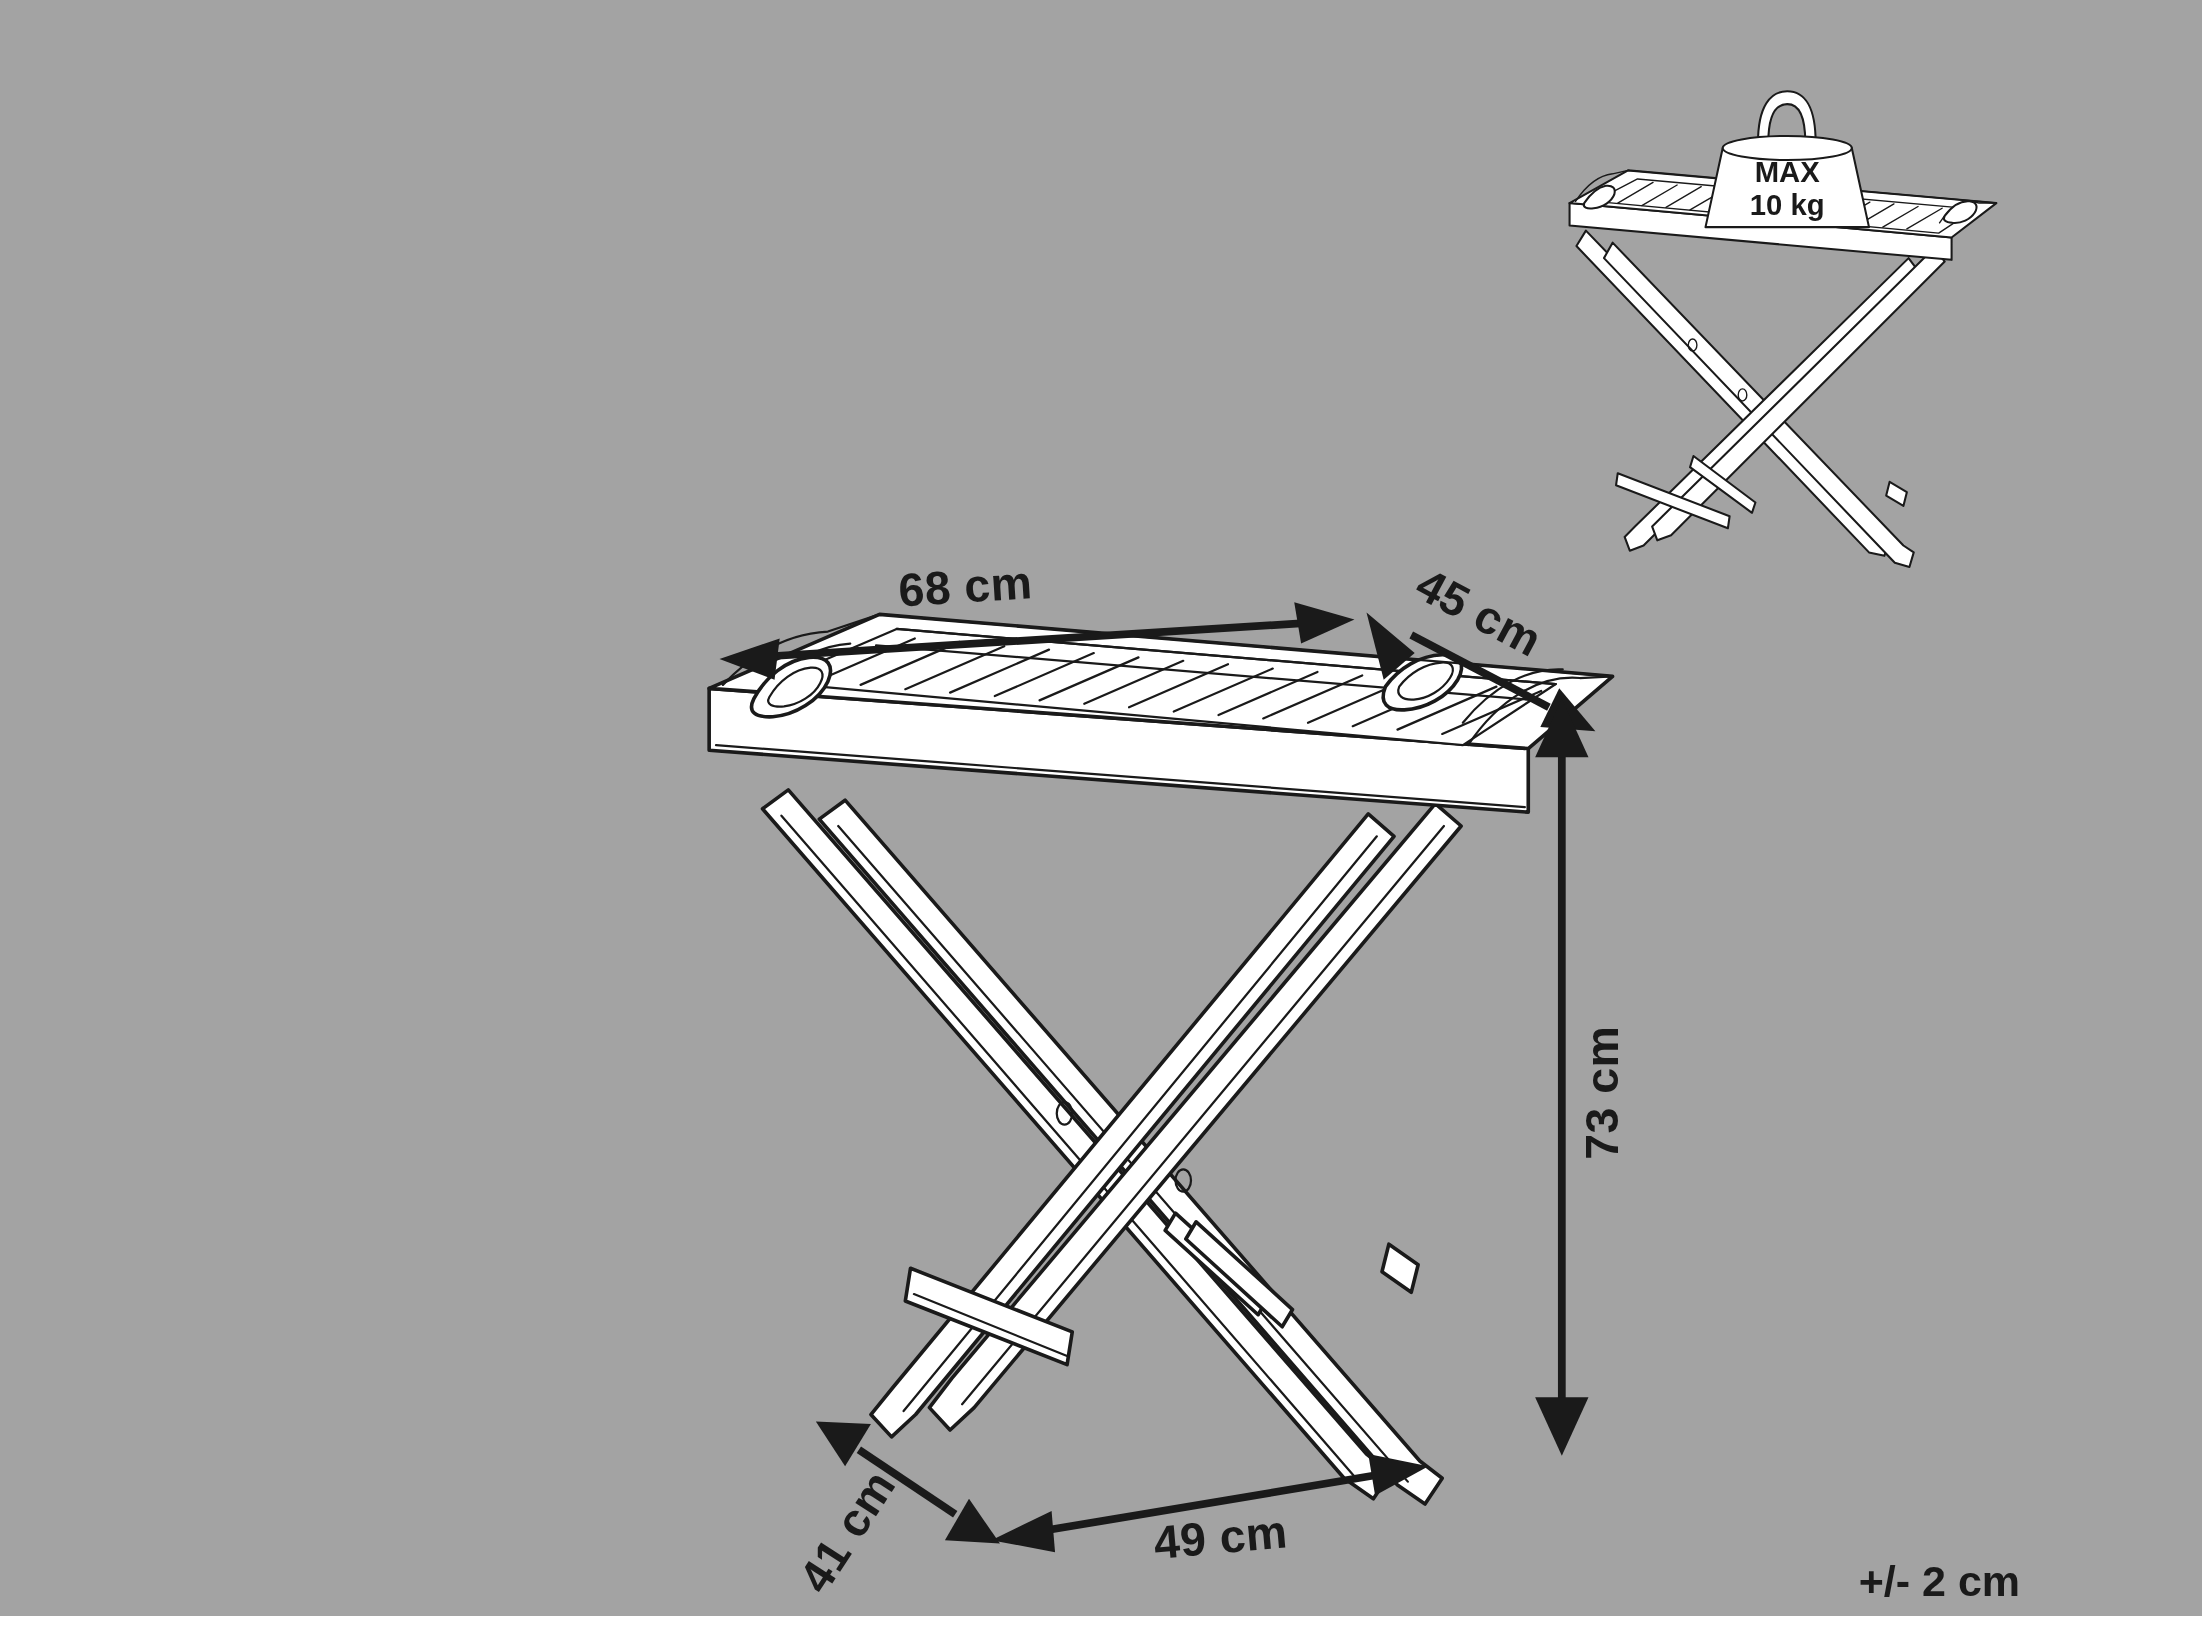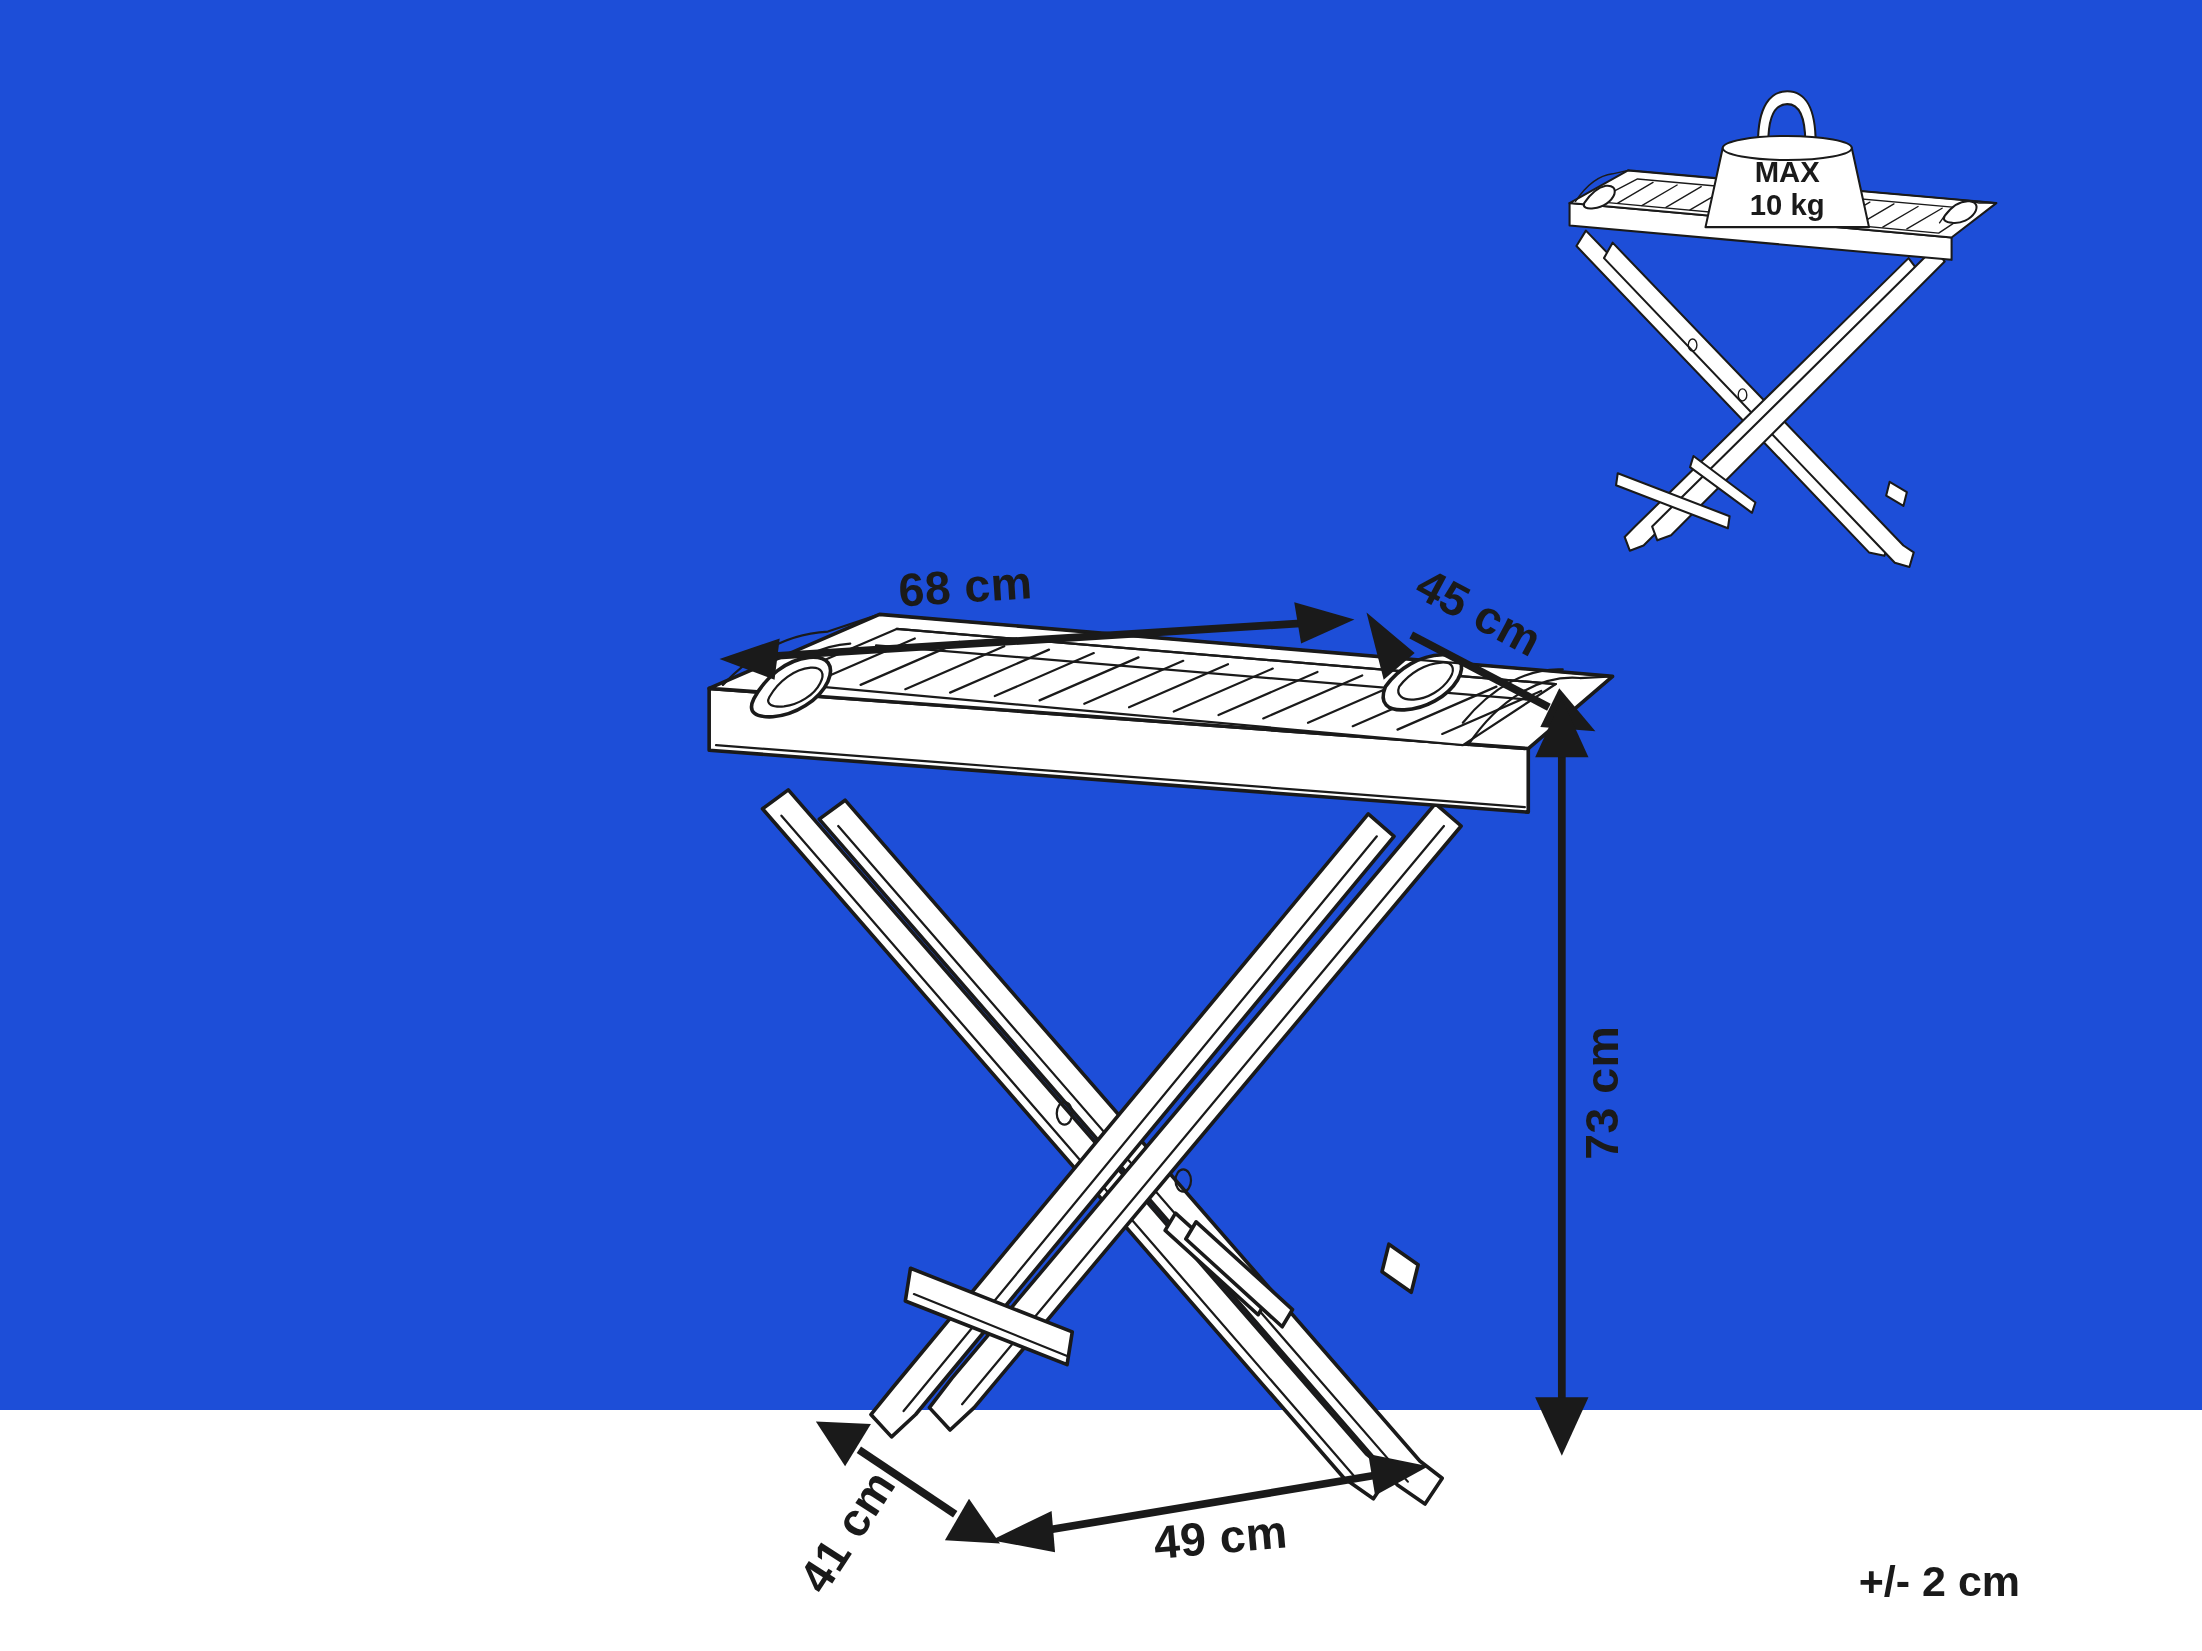--- a/index.html
+++ b/index.html
@@ -9,22 +9,22 @@
   }
   body {
     width: 2203px;
     height: 1652px;
     overflow: hidden;
     font-family: "Liberation Sans", sans-serif;
   }
   #sheet {
     position: relative;
     width: 2203px;
-    height: 1410px;
-    background: #1d4ed8;
+    height: 1616px;
+    background: #a3a3a3;
   }
   #sheet svg {
     position: absolute;
     top: 0;
     left: 0;
     width: 2203px;
     height: 1652px;
     display: block;
   }
   .ln-thin { fill: none; stroke: #1a1a1a; stroke-width: 2.6; stroke-linejoin: round; stroke-linecap: round; }

